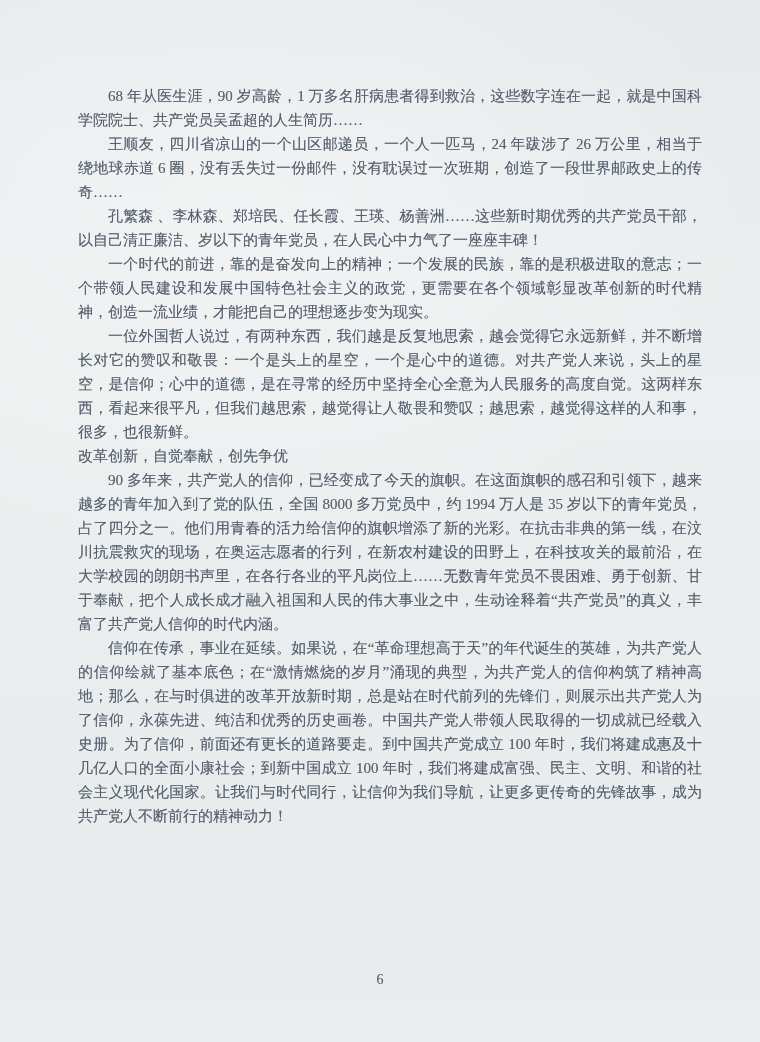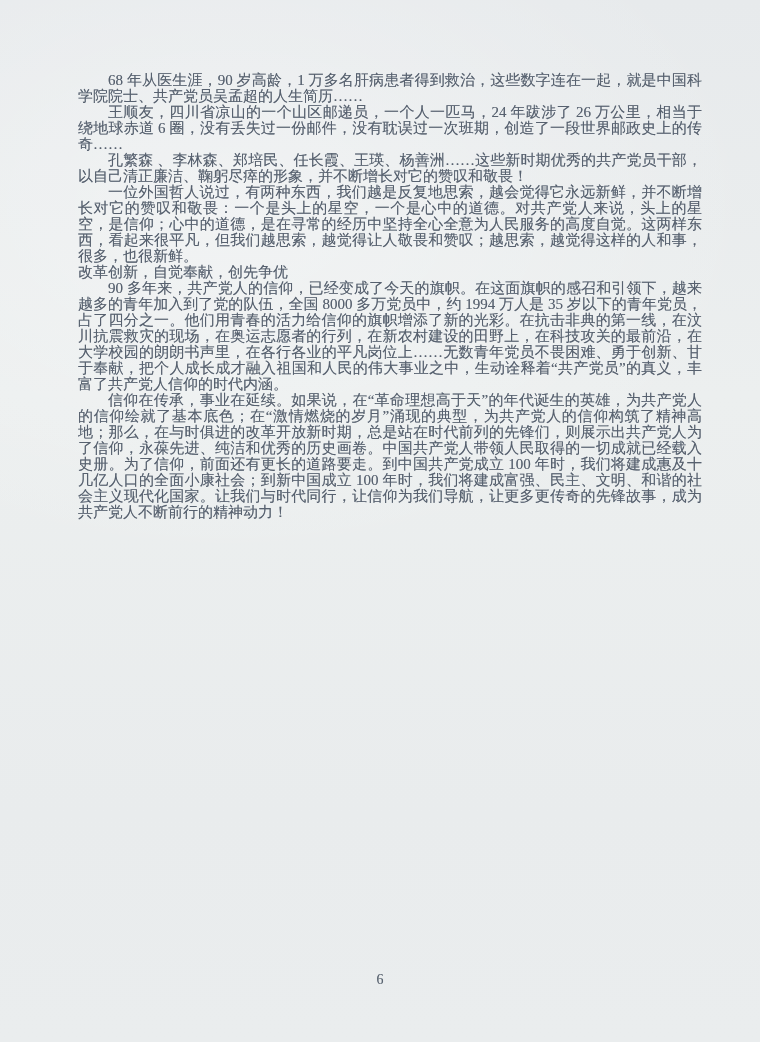--- a/index.html
+++ b/index.html
@@ -16,25 +16,25 @@
     position: relative;
     width: 760px;
     height: 1042px;
     background:
       radial-gradient(ellipse 900px 600px at 30% 20%, rgba(255,255,255,0.35), rgba(255,255,255,0) 60%),
       linear-gradient(180deg, #e7eaec 0%, #ecefef 38%, #e9eced 78%, #eaedee 100%);
   }
   .text-block {
     position: absolute;
     left: 78px;
-    top: 72px;
+    top: 84px;
     width: 624px;
     color: #57616f;
     font-size: 15px;
-    line-height: 16px;
+    line-height: 24px;
     text-align: justify;
     text-shadow: 0 0 0.5px rgba(95,105,120,0.55);
   }
   .para {
     margin: 0;
     padding: 0;
   }
   .para.indent {
     text-indent: 2em;
   }
@@ -49,20 +49,21 @@
     text-shadow: 0 0 0.5px rgba(95,105,120,0.55);
   }
 </style>
 </head>
 <body>
 
 <div class="page">
   <div class="text-block">
       <p class="para indent">68 年从医生涯，90 岁高龄，1 万多名肝病患者得到救治，这些数字连在一起，就是中国科学院院士、共产党员吴孟超的人生简历……</p>
       <p class="para indent">王顺友，四川省凉山的一个山区邮递员，一个人一匹马，24 年跋涉了 26 万公里，相当于绕地球赤道 6 圈，没有丢失过一份邮件，没有耽误过一次班期，创造了一段世界邮政史上的传奇……</p>
-      <p class="para indent">孔繁森 、李林森、郑培民、任长霞、王瑛、杨善洲……这些新时期优秀的共产党员干部，以自己清正廉洁、鞠躬尽瘁的形象，并不断增长对它的赞叹和敬畏！</p>
+      <p class="para indent">孔繁森 、李林森、郑培民、任长霞、王瑛、杨善洲……这些新时期优秀的共产党员干部，以自己清正廉洁、岁以下的青年党员，在人民心中力气了一座座丰碑！</p>
+      <p class="para indent">一个时代的前进，靠的是奋发向上的精神；一个发展的民族，靠的是积极进取的意志；一个带领人民建设和发展中国特色社会主义的政党，更需要在各个领域彰显改革创新的时代精神，创造一流业绩，才能把自己的理想逐步变为现实。</p>
       <p class="para indent">一位外国哲人说过，有两种东西，我们越是反复地思索，越会觉得它永远新鲜，并不断增长对它的赞叹和敬畏：一个是头上的星空，一个是心中的道德。对共产党人来说，头上的星空，是信仰；心中的道德，是在寻常的经历中坚持全心全意为人民服务的高度自觉。这两样东西，看起来很平凡，但我们越思索，越觉得让人敬畏和赞叹；越思索，越觉得这样的人和事，很多，也很新鲜。</p>
       <p class="para">改革创新，自觉奉献，创先争优</p>
       <p class="para indent">90 多年来，共产党人的信仰，已经变成了今天的旗帜。在这面旗帜的感召和引领下，越来越多的青年加入到了党的队伍，全国 8000 多万党员中，约 1994 万人是 35 岁以下的青年党员，占了四分之一。他们用青春的活力给信仰的旗帜增添了新的光彩。在抗击非典的第一线，在汶川抗震救灾的现场，在奥运志愿者的行列，在新农村建设的田野上，在科技攻关的最前沿，在大学校园的朗朗书声里，在各行各业的平凡岗位上……无数青年党员不畏困难、勇于创新、甘于奉献，把个人成长成才融入祖国和人民的伟大事业之中，生动诠释着“共产党员”的真义，丰富了共产党人信仰的时代内涵。</p>
       <p class="para indent">信仰在传承，事业在延续。如果说，在“革命理想高于天”的年代诞生的英雄，为共产党人的信仰绘就了基本底色；在“激情燃烧的岁月”涌现的典型，为共产党人的信仰构筑了精神高地；那么，在与时俱进的改革开放新时期，总是站在时代前列的先锋们，则展示出共产党人为了信仰，永葆先进、纯洁和优秀的历史画卷。中国共产党人带领人民取得的一切成就已经载入史册。为了信仰，前面还有更长的道路要走。到中国共产党成立 100 年时，我们将建成惠及十几亿人口的全面小康社会；到新中国成立 100 年时，我们将建成富强、民主、文明、和谐的社会主义现代化国家。让我们与时代同行，让信仰为我们导航，让更多更传奇的先锋故事，成为共产党人不断前行的精神动力！</p>
     </div>
   <div class="page-number">6</div>
 </div>
 
 </body></html>

